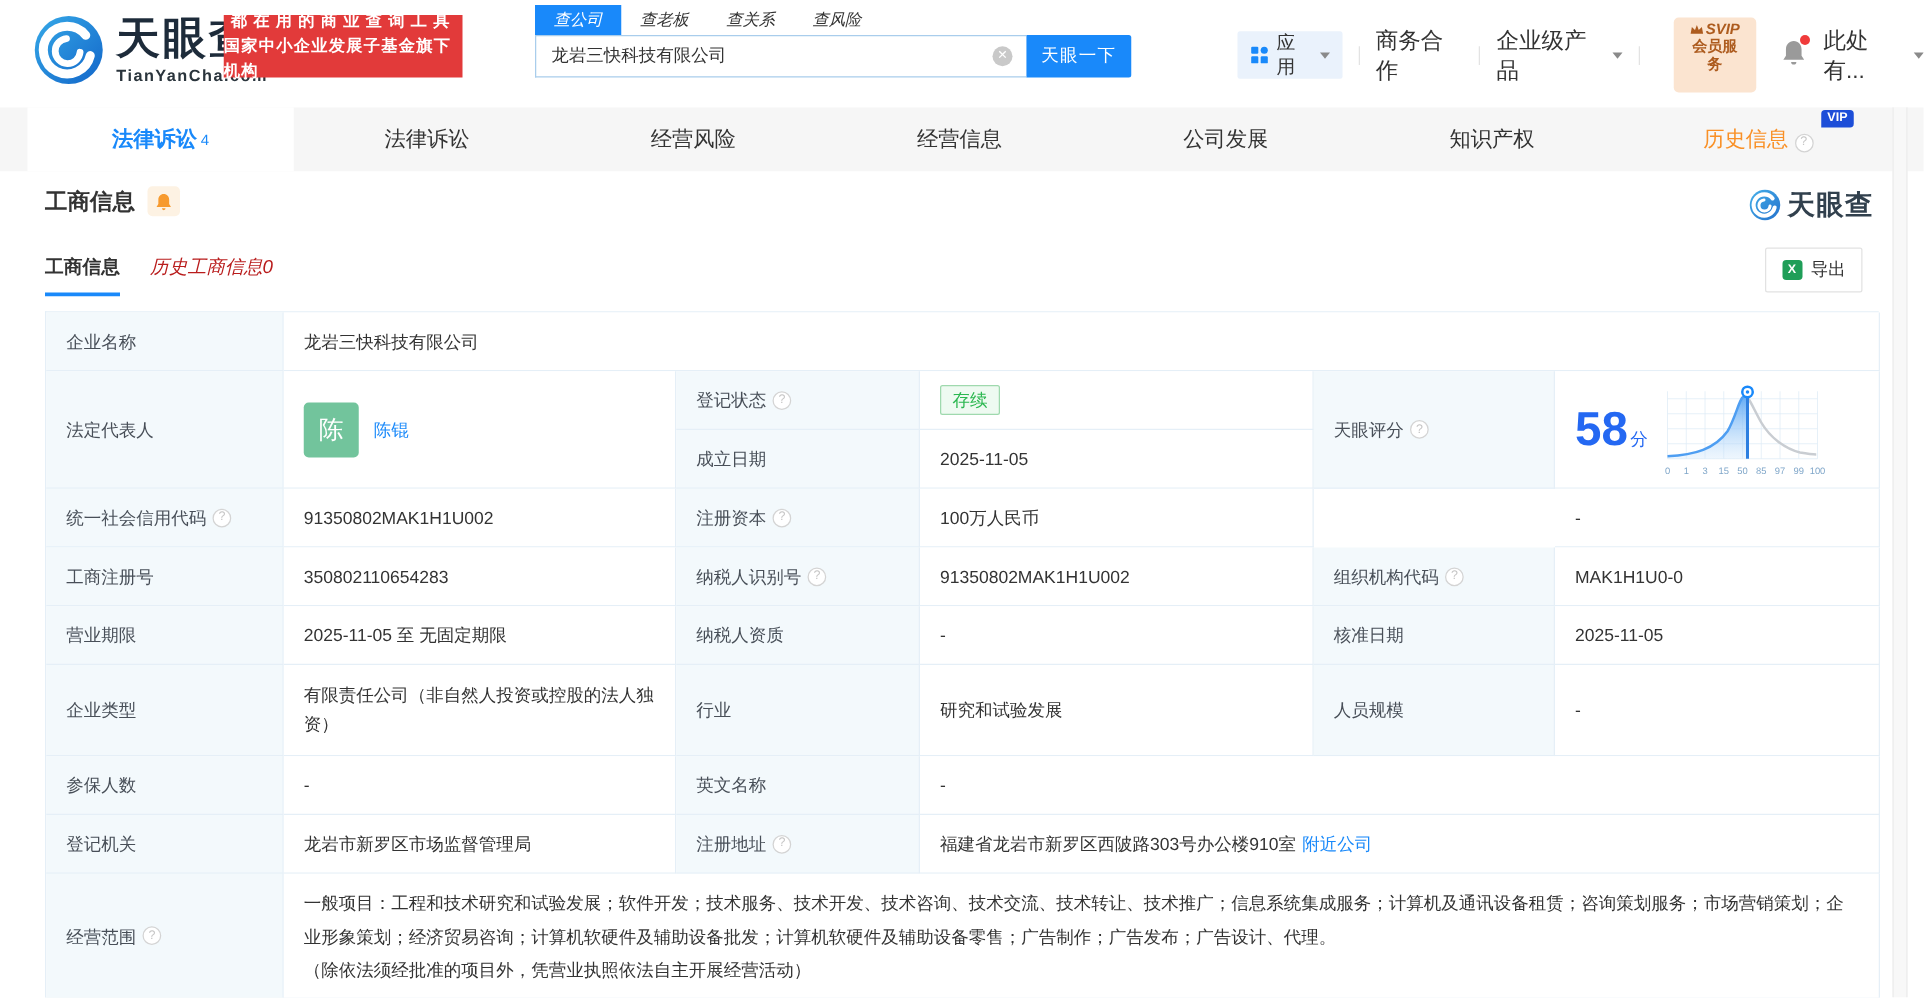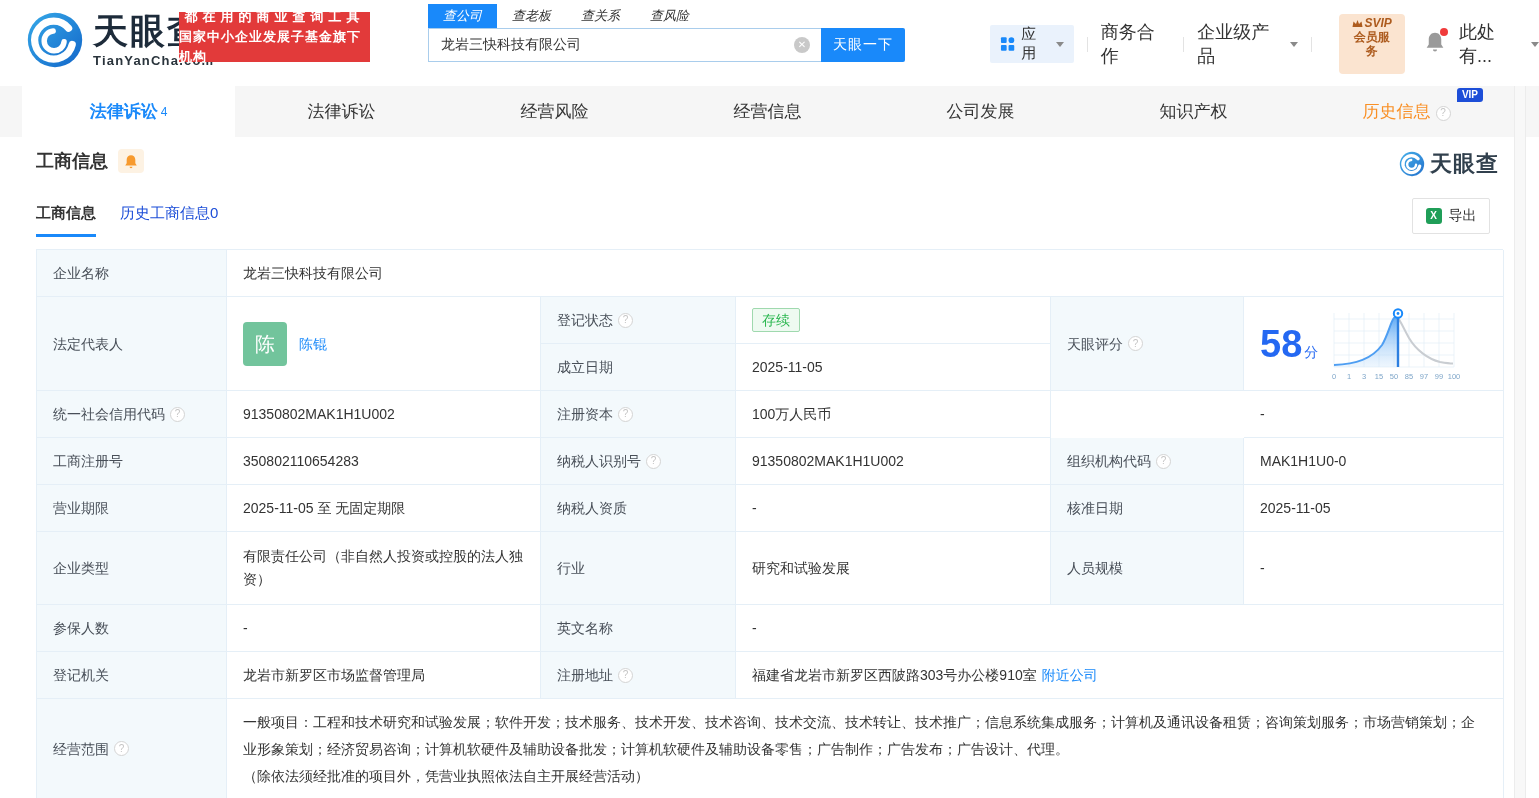--- a/index.html
+++ b/index.html
@@ -50,21 +50,21 @@
   
   .section-title-row { position:absolute; left:36px; top:149px; display:flex; align-items:center; }
   .section-title { font-size:18px; font-weight:bold; color:#333; }
   .bell-badge { margin-left:10px; width:26px; height:24px; background:#fdf2e3; border-radius:4px; display:flex; align-items:center; justify-content:center; cursor:pointer; }
   .watermark { position:absolute; right:40px; top:149px; display:flex; align-items:center; opacity:.92; }
   .watermark-text { font-size:22px; font-weight:bold; color:#20303e; margin-left:5px; letter-spacing:1px; }
 
   .subtabs { position:absolute; left:36px; top:204px; display:flex; font-size:15px; }
   .subtab { cursor:pointer; padding-bottom:11px; }
   .subtab.active { color:#333; font-weight:bold; border-bottom:3px solid #1989fa; }
-  .subtab.inactive { color:#1d4ed8; margin-left:24px; }
+  .subtab.inactive { color:#b91c1c; margin-left:24px;font-style:italic; }
   .export-btn { position:absolute; right:49px; top:198px; width:78px; height:36px; background:#fff; border:1px solid #e2e2e2; border-radius:2px; display:flex; align-items:center; justify-content:center; gap:7px; font-size:14px; color:#333; cursor:pointer; }
   .xls-icon { width:16px; height:16px; background:#1f9e58; border-radius:3px; color:#fff; font-size:10px; font-weight:bold; line-height:16px; text-align:center; }
 
   
   .grid { position:absolute; left:36px; top:249px; width:1467px; display:grid;
           grid-template-columns:190px 314px 195px 315px 193px 260px;
           grid-template-rows:47px 47px 47px 47px 47px 47px 73px 47px 47px 100px;
           border-top:1px solid #e5eff7; border-left:1px solid #e5eff7; }
   .cell { border-right:1px solid #e5eff7; border-bottom:1px solid #e5eff7; display:flex; align-items:center; padding:0 16px; font-size:14px; color:#333; background:#fff; line-height:22px; }
   .lbl { background:#f3f9fc; color:#484f58; }

